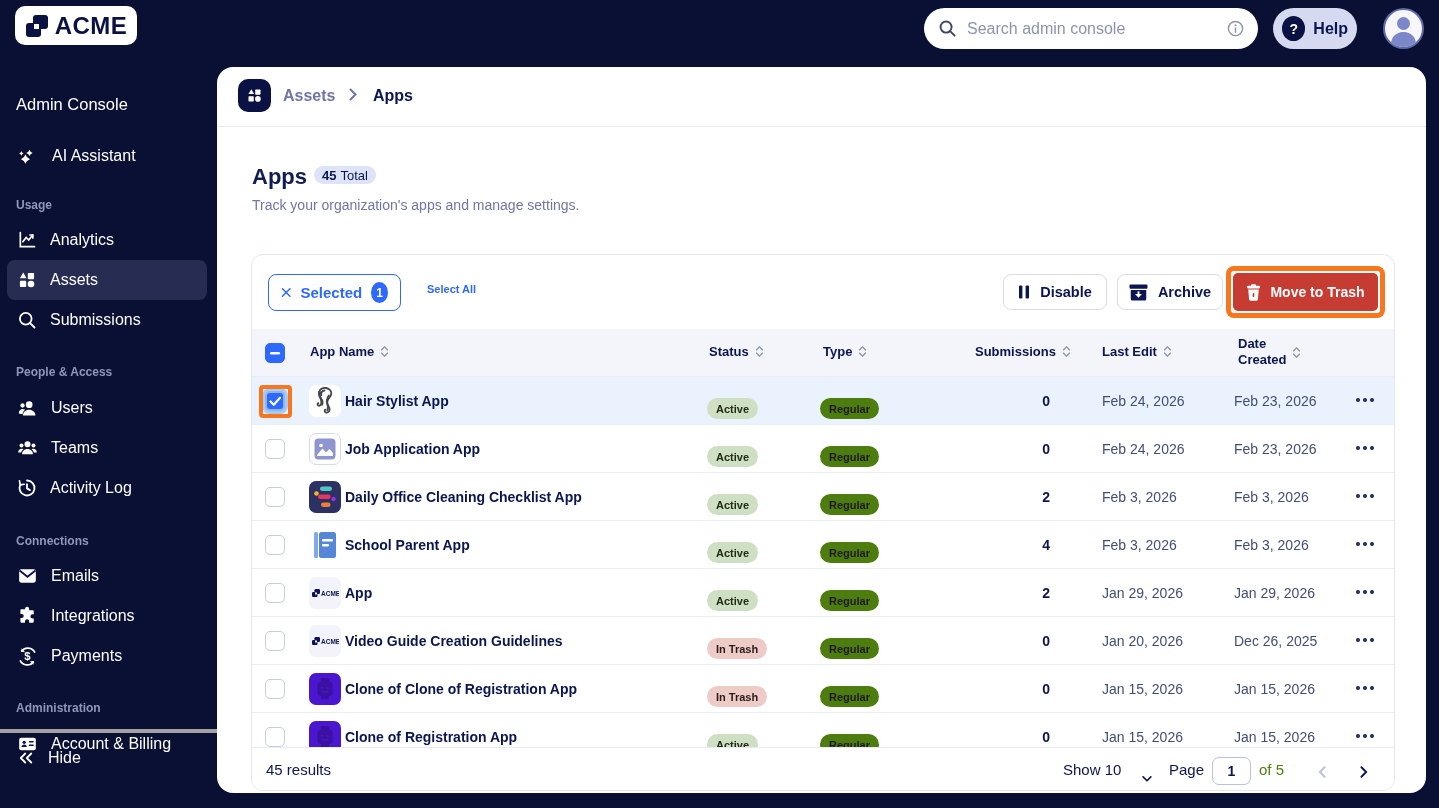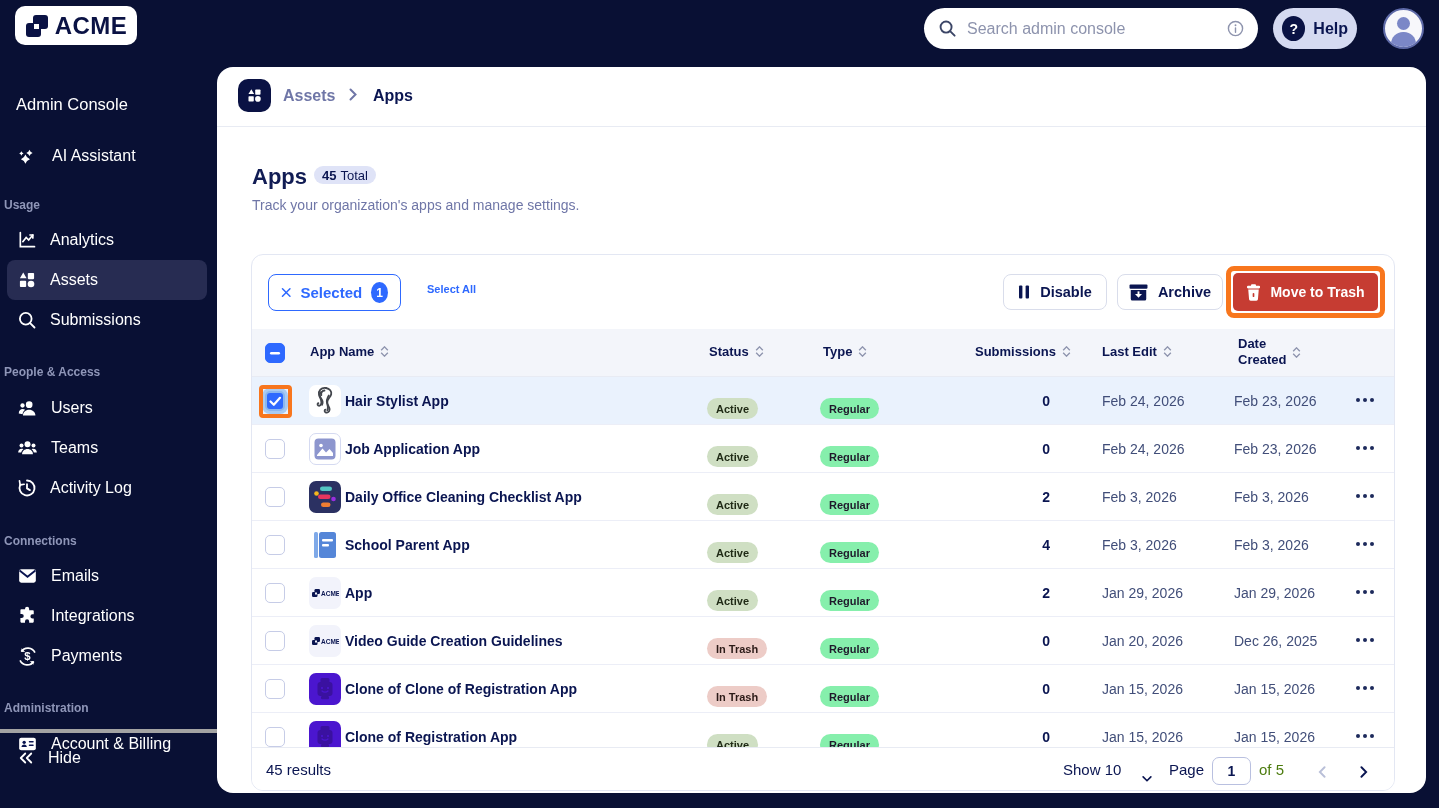--- a/index.html
+++ b/index.html
@@ -15,21 +15,21 @@
 #helpbtn { left:1273px; top:8px; width:84px; height:41px; background:#d5daf1; border-radius:21px; display:flex; align-items:center; padding:0 9px; gap:8px; }
 #helpbtn .q { width:25px; height:25px; border-radius:50%; background:#0a1244; color:#fff; font-size:14px; font-weight:bold; display:flex; align-items:center; justify-content:center; }
 #helpbtn .t { color:#0a1551; font-size:16px; font-weight:bold; }
 #avatar { left:1383px; top:8px; width:41px; height:41px; border-radius:50%; background:#f7f7fb; border:2px solid #5e6aa8; overflow:hidden; }
 #avatar .head { position:absolute; left:12px; top:7px; width:13px; height:13px; border-radius:50%; background:#7b87c7; }
 #avatar .bod { position:absolute; left:6px; top:22px; width:25px; height:18px; border-radius:12px 12px 0 0; background:#7b87c7; }
 
 
 #sidebar { left:0; top:51px; width:219px; height:757px; color:#fff; }
 .sb-title { position:absolute; left:16px; top:44px; font-size:16.5px; color:#fff; }
-.sb-sec { position:absolute; left:4px; font-size:12px; font-weight:bold; color:#8f96b8; }
+.sb-sec { position:absolute; left:16px; font-size:12px; font-weight:bold; color:#8f96b8; }
 .sb-item { position:absolute; left:7px; width:200px; height:40px; display:flex; align-items:center; gap:13px; padding-left:10px; border-radius:8px; font-size:16px; color:#fff; }
 .sb-item.sel { background:#272c52; }
 .sb-item svg { flex:0 0 auto; }
 #hide-row { position:absolute; left:0; top:678px; width:217px; border-top:4px solid #a3a3a3; height:51px; }
 
 
 #card { left:217px; top:67px; width:1209px; height:726px; background:#fff; border-radius:16px; }
 #crumb-icon { left:21px; top:12px; width:33px; height:33px; background:#0a1244; border-radius:10px; display:flex; align-items:center; justify-content:center; }
 .crumb1 { left:66px; top:20px; font-size:16px; font-weight:bold; color:#6f76a7; }
 .crumb-ch { left:132px; top:20px; color:#6f76a7; }
@@ -59,21 +59,21 @@
 
 
 .row { position:absolute; left:0; width:1142px; height:48px; border-bottom:1px solid #eceef7; background:#fff; }
 .row.sel { background:#eaf2fd; }
 .cb { position:absolute; left:13px; top:14px; width:20px; height:20px; border:1.5px solid #c6cce7; border-radius:5px; background:#fff; }
 .appico { position:absolute; left:57px; top:8px; width:32px; height:32px; border-radius:7px; }
 .appname { position:absolute; left:93px; top:16px; font-size:14px; font-weight:bold; color:#0a1551; white-space:nowrap; }
 .chip { position:absolute; top:21px; height:21px; border-radius:11px; font-size:11px; font-weight:bold; display:flex; align-items:center; padding:0 9px; }
 .chip.active { left:455px; background:#cfdfc3; color:#202b16; }
 .chip.trash { left:455px; background:#edccc7; color:#2b1a17; }
-.chip.reg { left:568px; background:#86efac; color:#1f192b; }
+.chip.reg { left:568px; background:#4d7c0f; color:#1f192b; }
 .subn { position:absolute; left:768px; top:16px; width:30px; text-align:right; font-size:14px; font-weight:bold; color:#0a1551; }
 .d1 { position:absolute; left:850px; top:16px; font-size:14px; color:#414e79; }
 .d2 { position:absolute; left:982px; top:16px; font-size:14px; color:#414e79; }
 .dots { position:absolute; left:1104px; top:21px; width:19px; height:5px; }
 .dots i { position:absolute; top:0; width:4.2px; height:4.2px; border-radius:50%; background:#1d2a5c; }
 
 
 #tfoot { left:0; top:492px; width:1142px; height:45px; background:#fff; border-top:1px solid #e8ebf3; }
 #tfoot .res { position:absolute; left:14px; top:13px; font-size:15px; color:#0a1551; }
 #pagein { position:absolute; left:960px; top:9px; width:39px; height:28px; border:1px solid #b9c0e0; border-radius:7px; text-align:center; font-size:14px; font-weight:bold; color:#0a1551; line-height:26px; }

